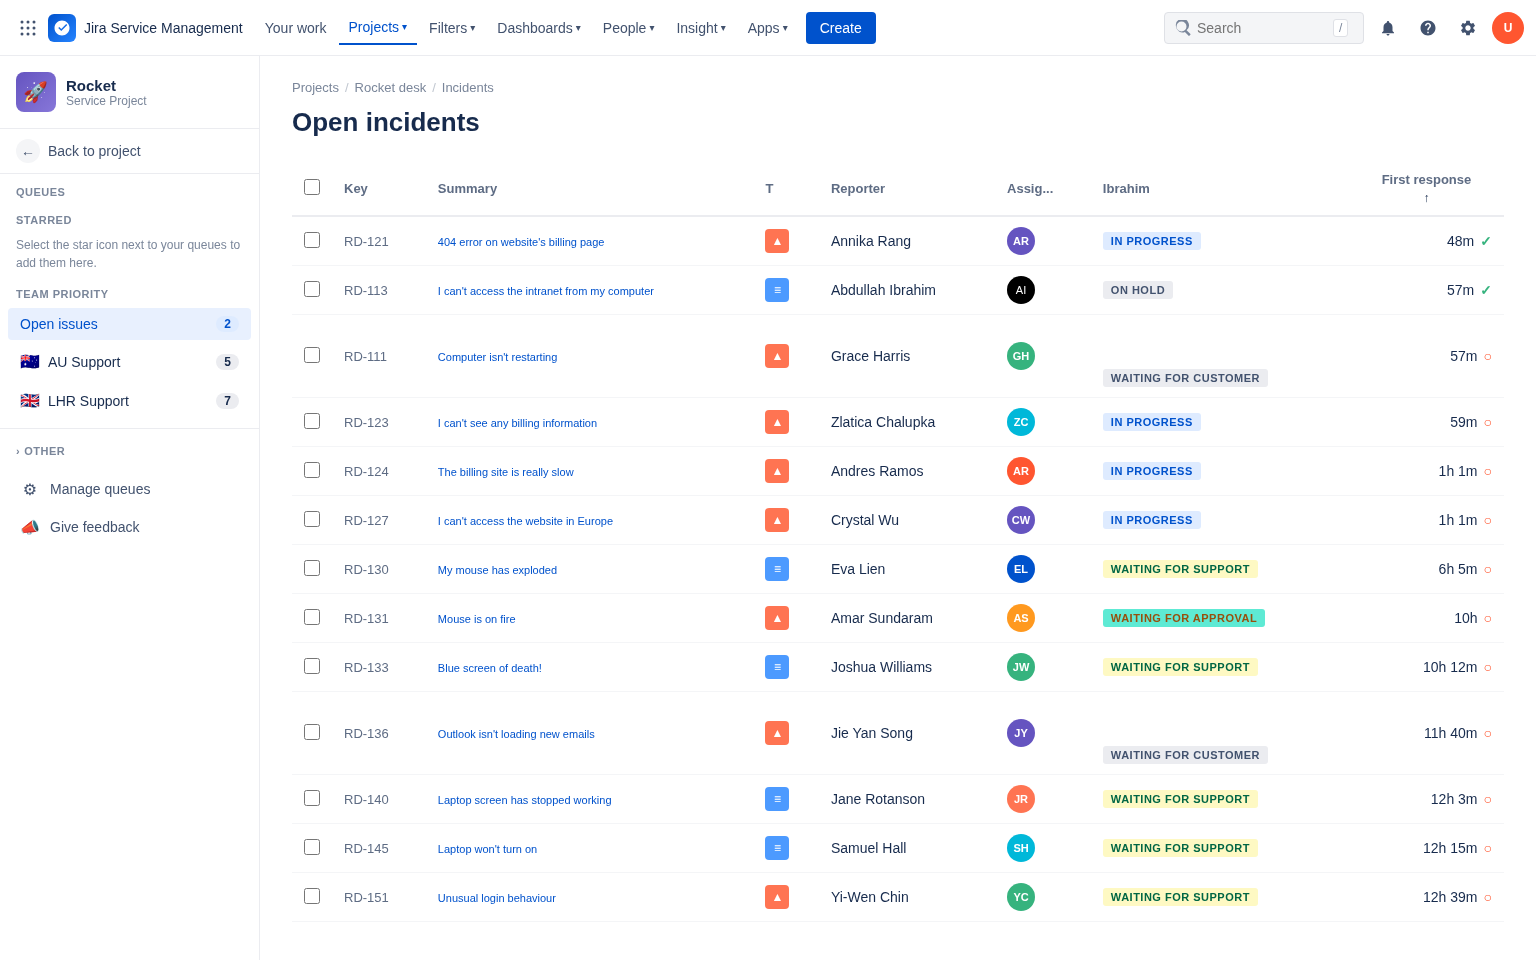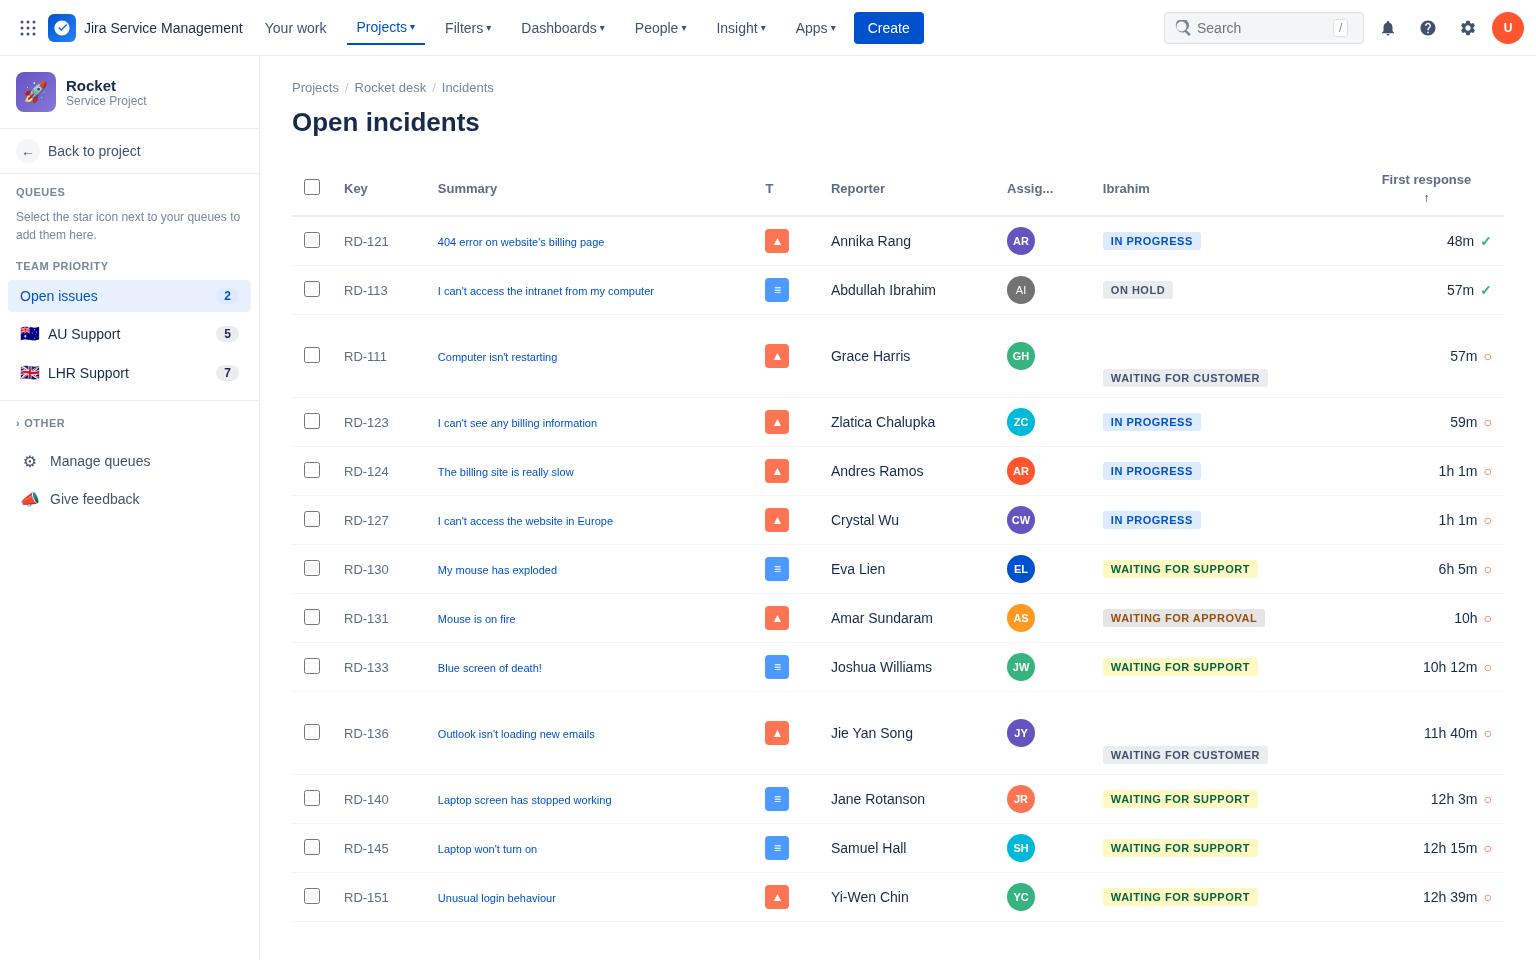--- a/index.html
+++ b/index.html
@@ -10,21 +10,21 @@
       display: flex; align-items: center; height: 56px;
       background: #fff; border-bottom: 1px solid #ebecf0;
       padding: 0 12px; gap: 4px; position: fixed; top: 0; left: 0; right: 0; z-index: 100;
     }
     .topnav-grid { display: flex; align-items: center; width: 100%; gap: 4px; }
     .topnav-logo { display: flex; align-items: center; gap: 8px; text-decoration: none; margin-right: 8px; }
     .topnav-logo-icon { width: 28px; height: 28px; background: linear-gradient(135deg, #0052cc, #2684ff); border-radius: 6px; display: flex; align-items: center; justify-content: center; }
     .topnav-logo-icon svg { width: 18px; height: 18px; fill: #fff; }
     .topnav-logo-text { font-size: 14px; font-weight: 500; color: #172b4d; white-space: nowrap; }
     .topnav-waffle { width: 32px; height: 32px; display: flex; align-items: center; justify-content: center; border-radius: 4px; cursor: pointer; color: #42526e; }
-    .nav-links { display: flex; gap: 10px; }
+    .nav-links { display: flex; gap: 2px; }
     .nav-link { padding: 8px 10px; border-radius: 4px; cursor: pointer; font-size: 14px; color: #42526e; white-space: nowrap; display: flex; align-items: center; gap: 3px; text-decoration: none; }
     .nav-link.active { color: #0052cc; border-bottom: 2px solid #0052cc; border-radius: 0; }
     .nav-link-chevron { font-size: 10px; }
     .nav-create-btn { background: #0052cc; color: #fff; border: none; border-radius: 4px; padding: 8px 14px; font-size: 14px; font-weight: 500; cursor: pointer; margin-left: 4px; }
     .topnav-right { margin-left: auto; display: flex; align-items: center; gap: 8px; }
     .search-box { display: flex; align-items: center; background: #f4f5f7; border: 1px solid #dfe1e6; border-radius: 4px; padding: 6px 10px; gap: 6px; cursor: text; min-width: 200px; }
     .search-box input { border: none; background: transparent; outline: none; font-size: 14px; color: #172b4d; width: 130px; }
     .search-shortcut { font-size: 12px; color: #7a869a; background: #fff; border: 1px solid #dfe1e6; border-radius: 3px; padding: 1px 5px; }
     .topnav-icon-btn { width: 32px; height: 32px; border-radius: 50%; display: flex; align-items: center; justify-content: center; cursor: pointer; color: #42526e; font-size: 16px; }
     .avatar-circle { width: 32px; height: 32px; border-radius: 50%; background: #ff5630; display: flex; align-items: center; justify-content: center; font-size: 12px; font-weight: 600; color: #fff; cursor: pointer; overflow: hidden; }
@@ -81,21 +81,21 @@
     .issue-type-service { background: #4c9aff; }
     .reporter-name { font-size: 14px; color: #172b4d; }
     .assignee-avatar { width: 28px; height: 28px; border-radius: 50%; background: #dfe1e6; display: flex; align-items: center; justify-content: center; font-size: 12px; overflow: hidden; }
 
     
     .status-badge { display: inline-block; padding: 3px 8px; border-radius: 3px; font-size: 11px; font-weight: 700; text-transform: uppercase; letter-spacing: 0.5px; white-space: nowrap; }
     .status-in-progress { background: #deebff; color: #0052cc; }
     .status-on-hold { background: #ebecf0; color: #42526e; }
     .status-waiting-customer { background: #ebecf0; color: #42526e; margin-top: 44px; }
     .status-waiting-support { background: #fef9c3; color: #006644; }
-    .status-waiting-approval { background: #e5e5e5; color: #974f0c; }
+    .status-waiting-approval { background: #5eead4; color: #974f0c; }
 
     
     .first-response { display: flex; align-items: center; justify-content: flex-end; gap: 6px; font-size: 14px; color: #172b4d; white-space: nowrap; }
     .first-response-check { color: #36b37e; font-weight: 700; }
     .first-response-clock { color: #ff5630; font-size: 14px; }
 
     
     .row-checkbox { width: 16px; height: 16px; cursor: pointer; accent-color: #0052cc; }
 
     
@@ -198,20 +198,23 @@
         <div class="sidebar-project-name">Rocket</div>
         <div class="sidebar-project-type">Service Project</div>
       </div>
     </div>
     <div class="sidebar-back">
       <div class="sidebar-back-icon">←</div>
       <span>Back to project</span>
     </div>
     <div class="sidebar-section">
       <div class="sidebar-section-title">Queues</div>
+    </div>
+    <div class="sidebar-section">
+      <div class="sidebar-section-title">STARRED</div>
     </div>
     <div class="sidebar-starred-hint">Select the star icon next to your queues to add them here.</div>
     <div class="sidebar-team-priority">
       <div class="sidebar-team-title">TEAM PRIORITY</div>
     </div>
     <div class="sidebar-item active">
       <div class="sidebar-item-left">
         <span>Open issues</span>
       </div>
       <span class="sidebar-badge">2</span>
@@ -300,21 +303,21 @@
   </tr>
           <tr>
     <td><input type="checkbox" class="row-checkbox" style=""></td>
     <td><span class="issue-key">RD-113</span></td>
     <td><a class="issue-summary" href="#">I can't access the intranet from my computer</a></td>
     <td>
       <div class="issue-type-icon issue-type-service" style="color:#fff;font-size:12px;display:flex;align-items:center;justify-content:center;width:24px;height:24px;border-radius:4px;">≡</div>
     </td>
     <td><span class="reporter-name">Abdullah Ibrahim</span></td>
     <td>
-      <div class="assignee-avatar" style="background:#737373;color:#fff;font-size:11px;font-weight:400;">AI</div>
+      <div class="assignee-avatar" style="background:#000000;color:#fff;font-size:11px;font-weight:400;">AI</div>
     </td>
     <td><span class="status-badge status-on-hold">ON HOLD</span></td>
     <td>
       <div class="first-response">
         <span>57m</span>
         <span class="first-response-check">✓</span>
       </div>
     </td>
   </tr>
           <tr>

